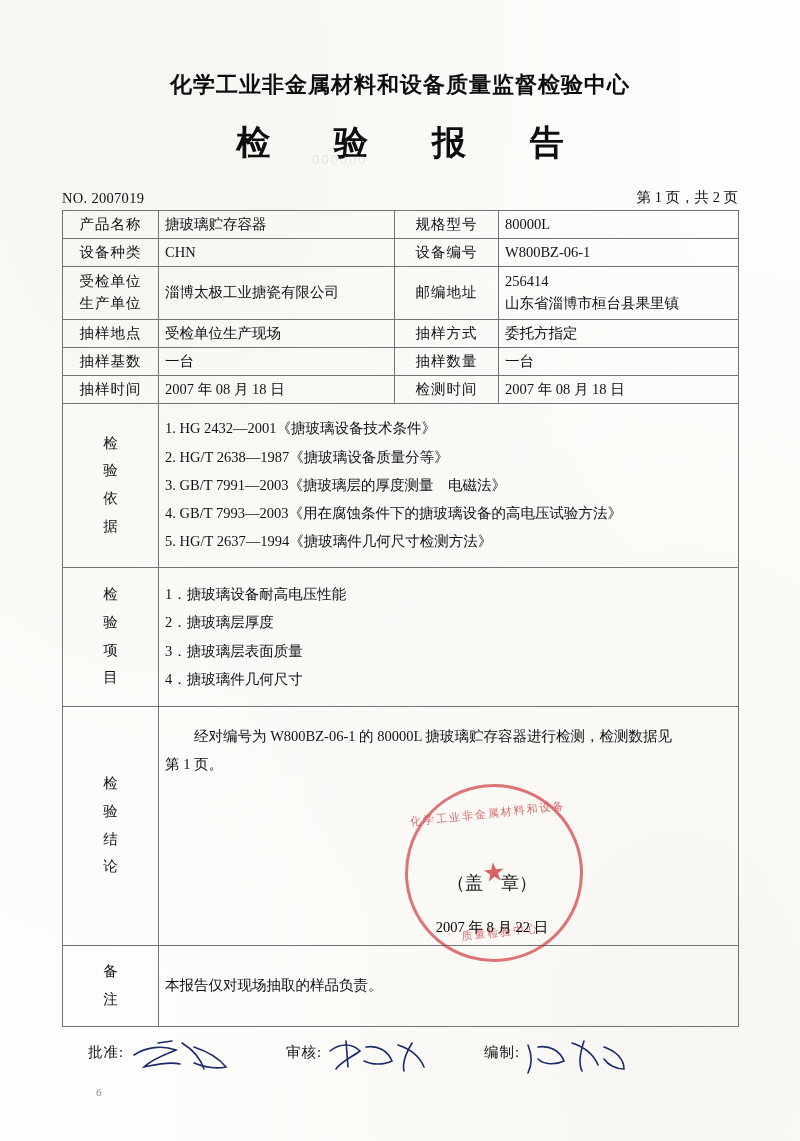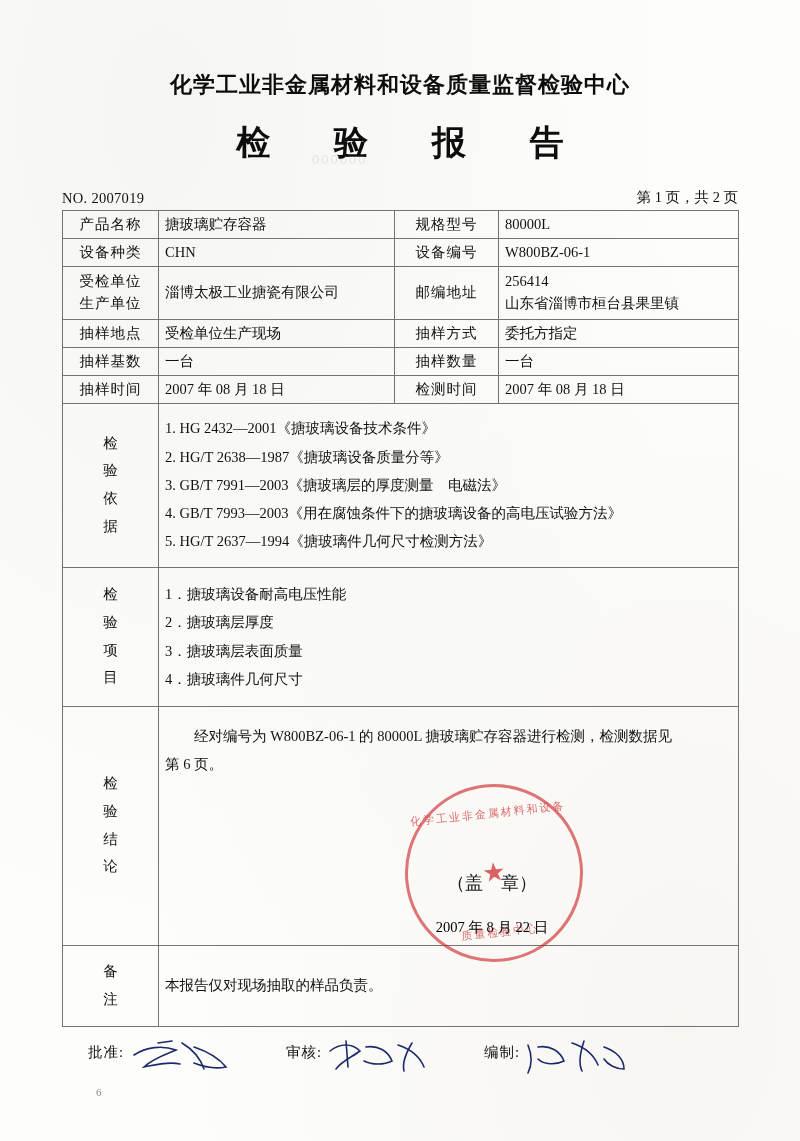--- a/index.html
+++ b/index.html
@@ -322,21 +322,21 @@
             <div class="item">4．搪玻璃件几何尺寸</div>
           </td>
         </tr>
 
         <tr>
           <td class="lbl" style="height:230px;">
             <div class="vlabel">检验结论</div>
           </td>
           <td class="concl" colspan="3">
             <div class="p1">经对编号为 W800BZ-06-1 的 80000L 搪玻璃贮存容器进行检测，检测数据见</div>
-            <div>第 6 页。</div>
+            <div>第 1 页。</div>
             <div class="seal-wrap">
               <div class="seal">
                 <div class="seal-text-top">化学工业非金属材料和设备</div>
                 <div class="star">★</div>
                 <div class="seal-text-bottom">质量检验中心</div>
               </div>
               <div class="seal-label">（盖　章）</div>
               <div class="seal-date">2007 年 8 月 22 日</div>
             </div>
           </td>

